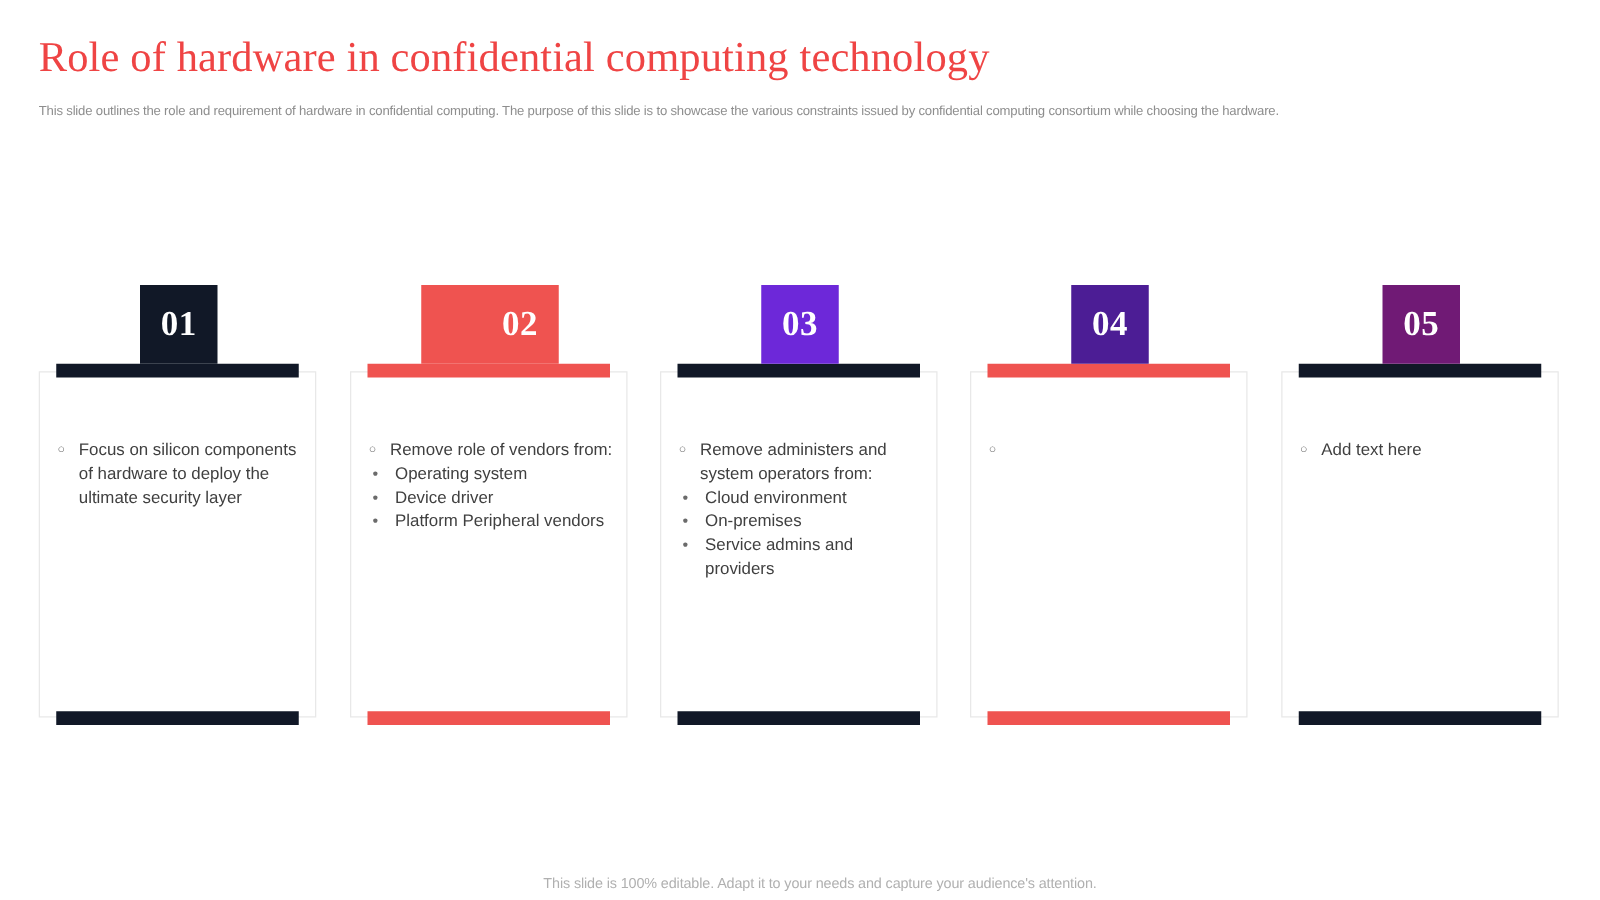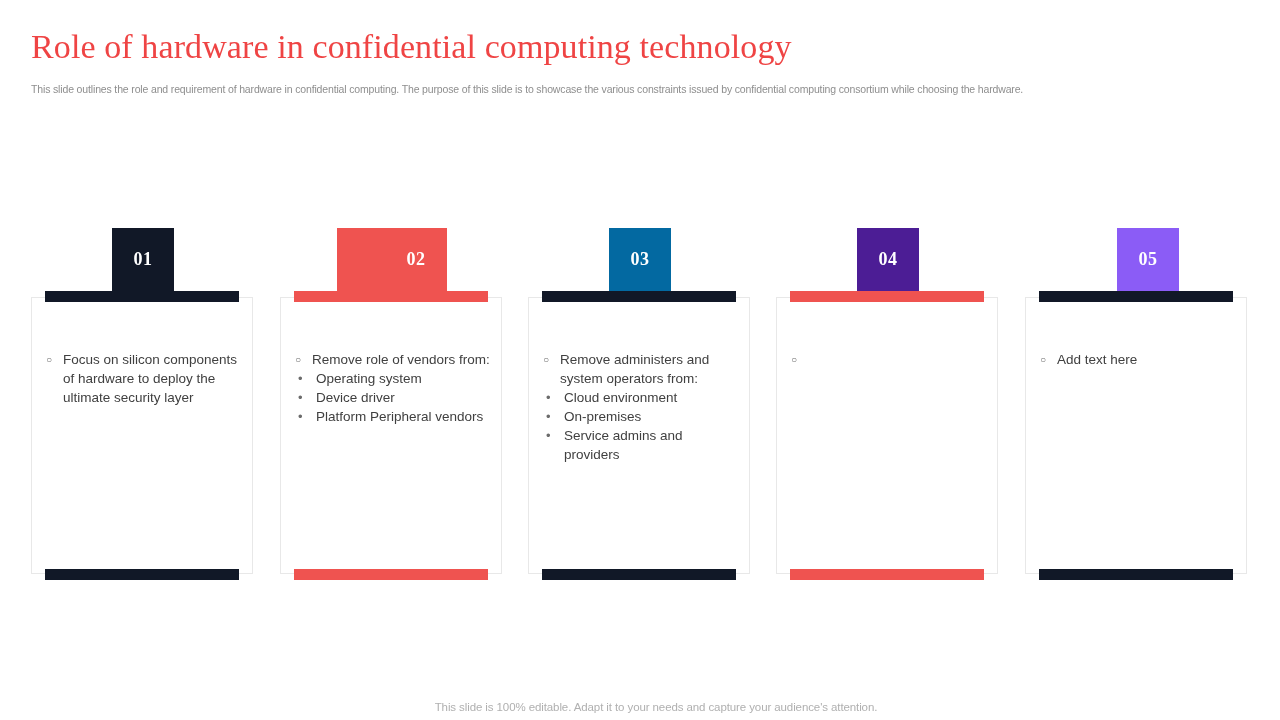--- a/index.html
+++ b/index.html
@@ -64,21 +64,21 @@
     position: absolute;
     top: 0;
     left: 50%;
     transform: translateX(-50%);
     width: 62px;
     height: 63px;
     display: flex;
     align-items: center;
     justify-content: center;
     font-family: "Liberation Serif", serif;
-    font-size: 18px;
+    font-size: 28px;
     font-weight: 700;
     color: #ffffff;
     z-index: 3;
     letter-spacing: 0.5px;
   }
 
   .bar-top {
     position: absolute;
     top: 63px;
     left: 14px;
@@ -209,21 +209,21 @@
             <span class="marker">•</span>
             <span>Platform Peripheral vendors</span>
           </li>
         </ul>
       </div>
     </div>
     <div class="bar-bottom" style="background: rgb(239, 83, 80);"></div>
   </div>
 
   <div class="card-wrap c2">
-    <div class="badge" style="background: #0369a1;">03</div>
+    <div class="badge" style="background: #6d28d9;">03</div>
     <div class="bar-top" style="background: rgb(17, 24, 39);"></div>
     <div class="card-body">
       <div class="card-content">
         <div class="bullet-l1">
           <span class="marker">○</span>
           <span>Remove administers and system operators from:</span>
         </div>
         <ul class="sub-list">
           <li class="bullet-l2">
             <span class="marker">•</span>
@@ -251,21 +251,21 @@
         <div class="bullet-l1">
           <span class="marker">○</span>
         </div>
         <ul class="sub-list"></ul>
       </div>
     </div>
     <div class="bar-bottom" style="background: rgb(239, 83, 80);"></div>
   </div>
 
   <div class="card-wrap c4">
-    <div class="badge" style="background: #8b5cf6; margin-left: 11px;">05</div>
+    <div class="badge" style="background: #701a75;">05</div>
     <div class="bar-top" style="background: rgb(17, 24, 39);"></div>
     <div class="card-body">
       <div class="card-content">
         <div class="bullet-l1">
           <span class="marker">○</span>
           <span>Add text here</span>
         </div>
         <ul class="sub-list"></ul>
       </div>
     </div>

